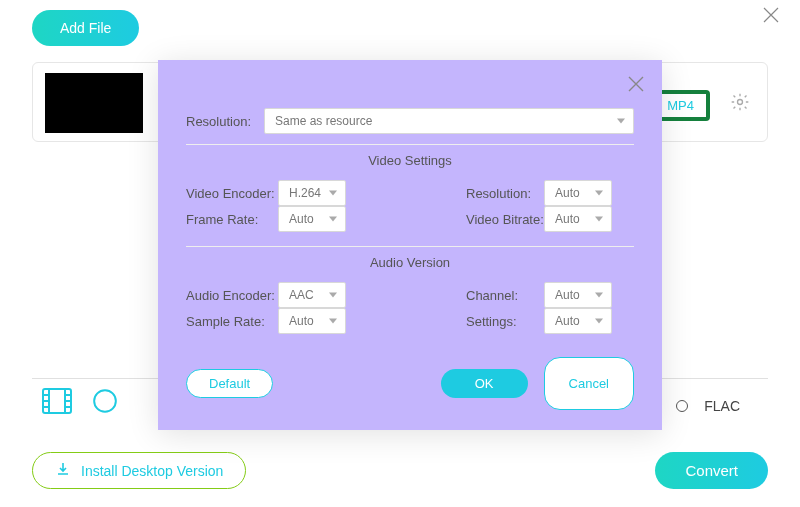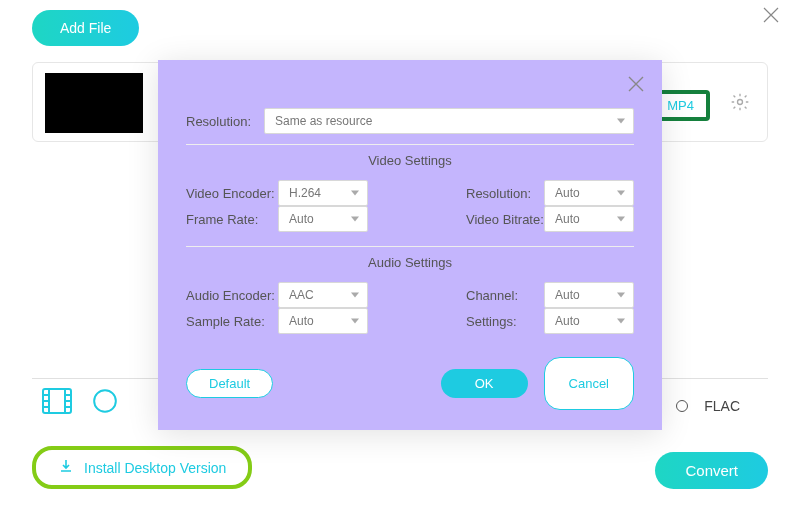--- a/index.html
+++ b/index.html
@@ -29,21 +29,21 @@
 
 .sep-line { position: absolute; left: 32px; right: 32px; top: 378px; border-top: 1px solid #e0e0e0; }
 
 .bottom-tabs { position: absolute; top: 388px; left: 42px; display: flex; gap: 20px; align-items: center; }
 .film-icon { width: 30px; height: 26px; }
 .flac-radio { position: absolute; top: 398px; right: 60px; font-size: 14px; color: #444; display: flex; align-items: center; gap: 16px; }
 .flac-radio .circ { width: 12px; height: 12px; border: 1.5px solid #555; border-radius: 50%; }
 
 .install-btn {
   position: absolute; bottom: 18px; left: 32px;
-  border: 4px solid #84cc16; color: #1ecbe1; background: #fff;
+  border: 1px solid #84cc16; color: #1ecbe1; background: #fff;
   border-radius: 20px; padding: 8px 22px; font-size: 14px; cursor: pointer;
   display: flex; align-items: center; gap: 10px;
 }
 .convert-btn {
   position: absolute; bottom: 18px; right: 32px;
   background: linear-gradient(90deg, #1ed6c4, #1ecbe1);
   color: #fff; border: none; border-radius: 20px;
   padding: 10px 30px; font-size: 15px; cursor: pointer;
 }
 
@@ -64,21 +64,21 @@
 .sel::after {
   content: ""; position: absolute; right: 8px; top: 50%; transform: translateY(-50%);
   border-left: 4px solid transparent; border-right: 4px solid transparent; border-top: 5px solid #aaa;
 }
 .wide-sel { flex: 1; }
 .section-title { text-align: center; font-size: 13px; color: #555; margin: 8px 0 12px; }
 .hr { border: none; border-top: 1px solid #eee; margin: 6px 0; }
 
 .grid { display: grid; grid-template-columns: 92px 110px 1fr 78px 90px; row-gap: 0; align-items: center; }
 .grid .lbl { white-space: nowrap; }
-.grid .sel { width: 90px; }
+.grid .sel { width: 68px; }
 .spacer {}
 
 .btn-row { position: absolute; bottom: 20px; left: 28px; right: 28px; display: flex; align-items: center; }
 .default-btn {
   border: 1px solid #1ecbe1; color: #1ecbe1; background: #fff;
   border-radius: 16px; padding: 6px 22px; font-size: 13px; cursor: pointer;
 }
 .ok-btn {
   background: #1ecbe1; color: #fff; border: none;
   border-radius: 16px; padding: 7px 34px; font-size: 13px; cursor: pointer; margin-left: auto; margin-right: 16px;
@@ -170,21 +170,21 @@
     <div class="sel">Auto</div>
 
     <span class="lbl">Frame Rate:</span>
     <div class="sel">Auto</div>
     <div class="spacer"></div>
     <span class="lbl">Video Bitrate:</span>
     <div class="sel">Auto</div>
   </div>
 
   <hr class="hr" style="margin-top:14px;">
-  <div class="section-title">Audio Settings</div>
+  <div class="section-title">Audio Version</div>
 
   <div class="grid">
     <span class="lbl">Audio Encoder:</span>
     <div class="sel">AAC</div>
     <div class="spacer"></div>
     <span class="lbl">Channel:</span>
     <div class="sel">Auto</div>
 
     <span class="lbl">Sample Rate:</span>
     <div class="sel">Auto</div>

